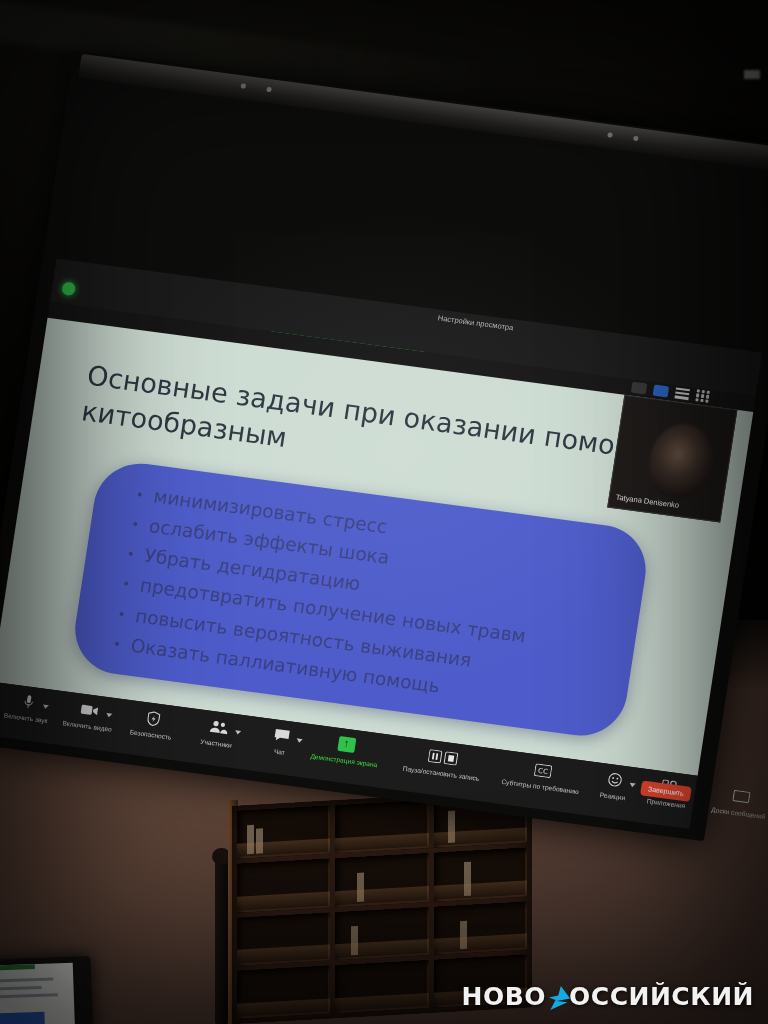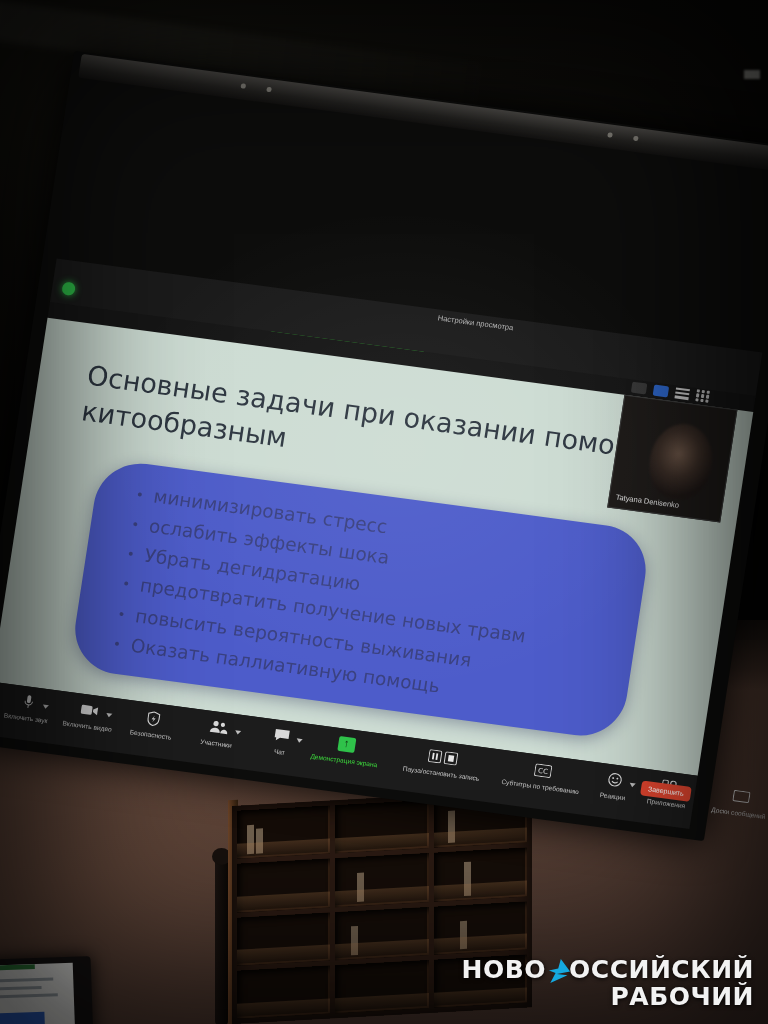--- a/index.html
+++ b/index.html
@@ -359,16 +359,15 @@
 
       <div class="endbtn">Завершить</div>
     </div>
   </div>
 
   <div class="glare"></div>
   <div class="vign"></div>
 
   <div class="wm">
     <span>НОВО</span><span class="wm-sail"></span><span>ОССИЙСКИЙ</span>
-    <span class="l2">РАБОЧИЙ</span>
   </div>
 
 </div>
 
 </body></html>

